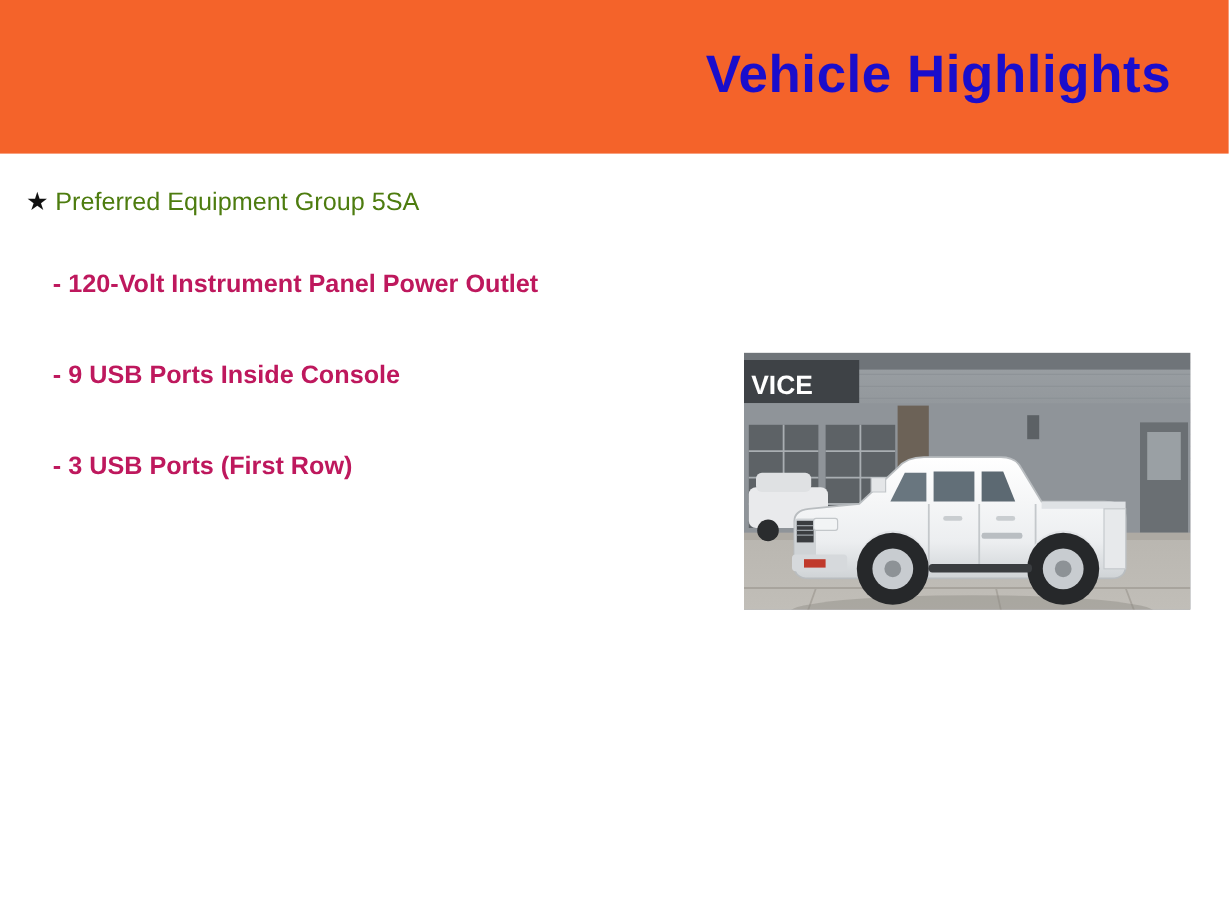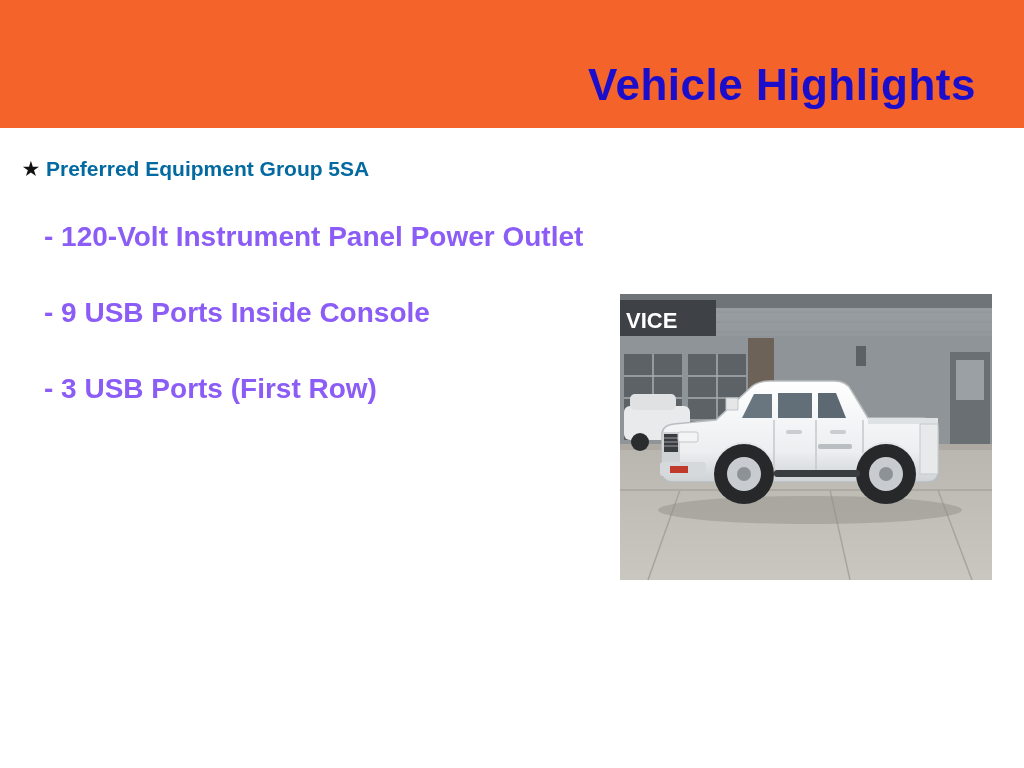--- a/index.html
+++ b/index.html
@@ -29,21 +29,20 @@
   }
   .header-title {
     position: absolute;
     right: 48px;
     top: 38px;
     font-size: 44px;
     font-weight: bold;
     color: #1a0dcc;
     letter-spacing: 0.5px;
     white-space: nowrap;
-    margin-top: 22px;
   }
   .content {
     position: absolute;
     left: 0;
     top: 128px;
     width: 620px;
     height: 640px;
   }
   .bullet-row {
     position: absolute;
@@ -55,48 +54,48 @@
   .star-icon {
     width: 26px;
     font-size: 21px;
     line-height: 26px;
     color: #111111;
     text-align: center;
     flex: 0 0 26px;
   }
   .bullet-title {
     font-size: 21px;
-    font-weight: bold;
-    color: #0369a1;
+    font-weight: normal;
+    color: #4d7c0f;
     line-height: 26px;
     margin-left: 2px;
     white-space: nowrap;
   }
   .sub-list {
     position: absolute;
     left: 44px;
     top: 92px;
     width: 540px;
   }
   .sub-item {
-    font-size: 28px;
+    font-size: 21px;
     font-weight: bold;
-    color: #8b5cf6;
+    color: #be185d;
     line-height: 34px;
     margin-bottom: 42px;
   }
   .sub-item:last-child {
     margin-bottom: 0;
   }
   .photo {
     position: absolute;
     left: 620px;
     top: 294px;
     width: 372px;
-    height: 286px;
+    height: 214px;
     overflow: hidden;
     background: #8d9095;
   }
   .photo svg {
     display: block;
   }
 </style>
 </head>
 <body>
 

